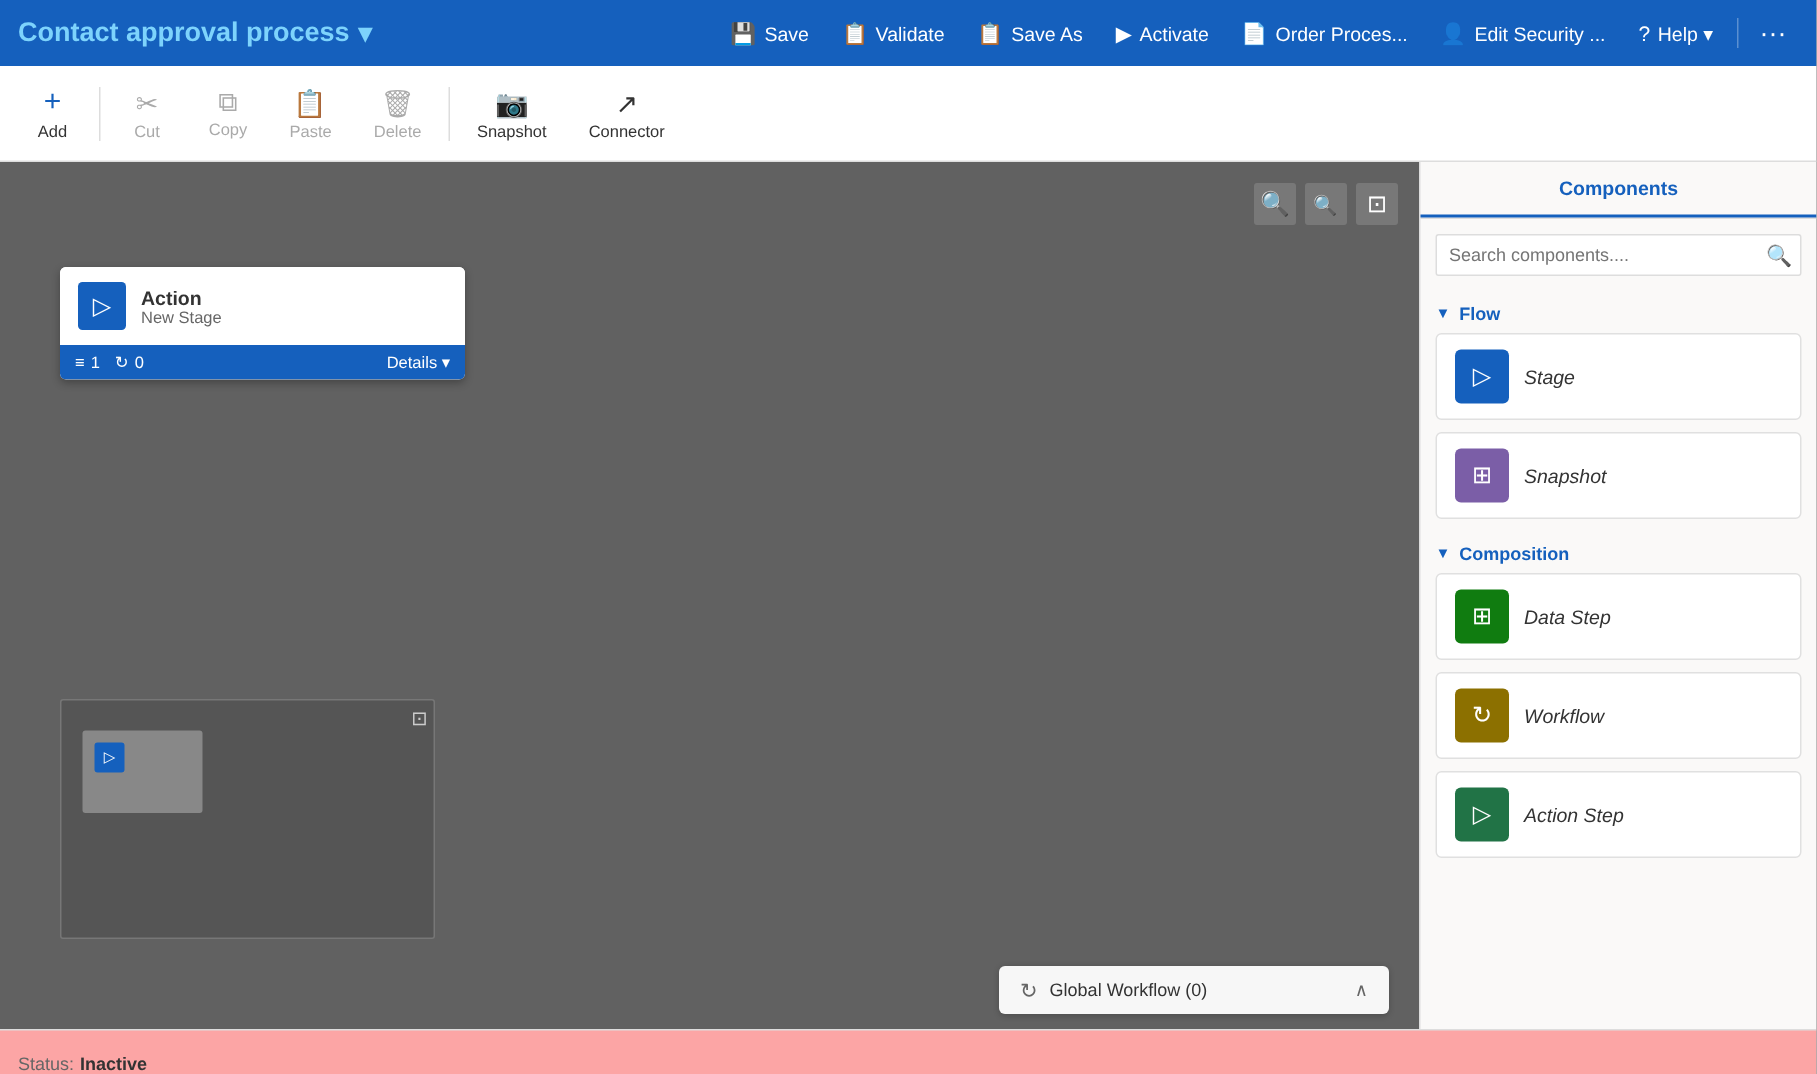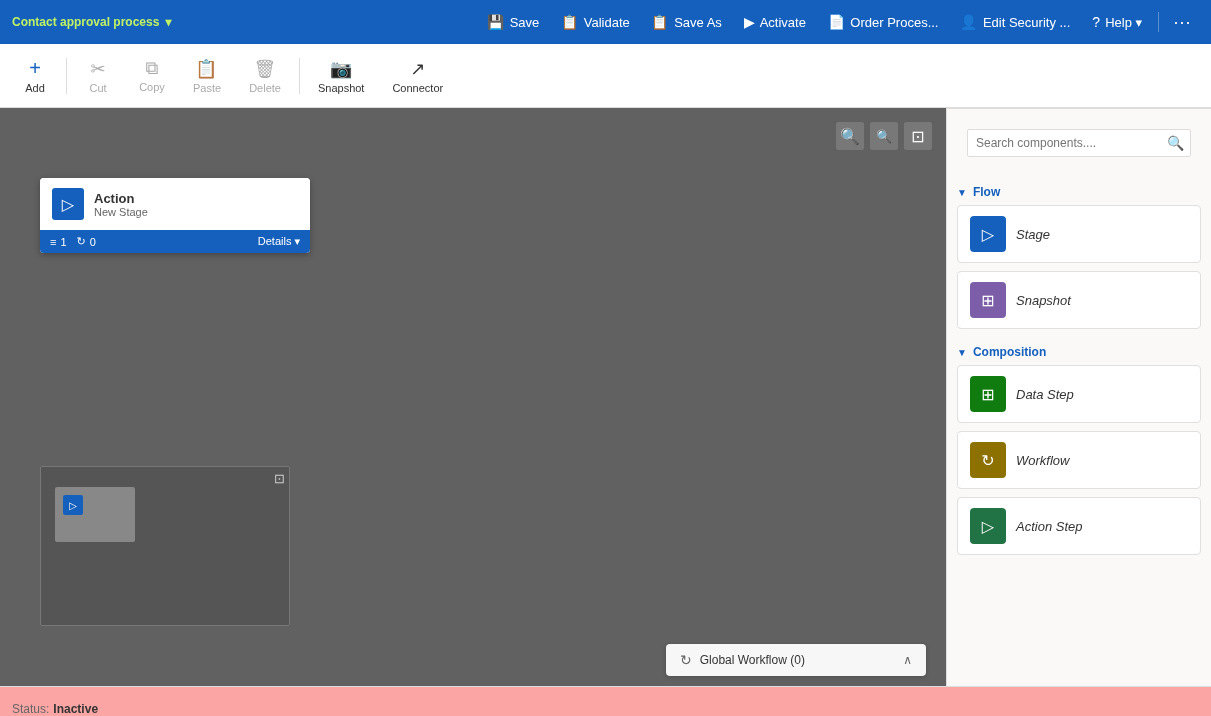--- a/index.html
+++ b/index.html
@@ -10,23 +10,23 @@
     .top-bar {
       background: #1560bd;
       color: white;
       height: 44px;
       display: flex;
       align-items: center;
       padding: 0 12px;
       gap: 0;
     }
     .app-title {
-      font-size: 12px;
+      font-size: 18px;
       font-weight: 600;
-      color: #bef264;
+      color: #7dd3fc;
       display: flex;
       align-items: flex-start;
       gap: 6px;
       margin-right: auto;
     }
     .top-nav-actions {
       display: flex;
       align-items: center;
       gap: 2px;
     }
@@ -262,21 +262,21 @@
       border-left: none;
       border-right: none;
     }
     .panel-tab.active {
       color: #1560bd;
       border-bottom: 2px solid #1560bd;
       font-weight: 600;
     }
 
     .search-box {
-      margin: 20px;
+      margin: 10px;
       position: relative;
     }
     .search-input {
       width: 100%;
       border: 1px solid #ddd;
       border-radius: 2px;
       padding: 6px 30px 6px 8px;
       font-size: 12px;
       color: #333;
       background: white;
@@ -485,20 +485,23 @@
         <span class="global-wf-icon">↻</span>
         <span>Global Workflow (0)</span>
       </div>
       <span class="global-wf-chevron">∧</span>
     </div>
 
   </div>
 
   <div class="right-panel">
     <div class="panel-tabs">
+      <button class="panel-tab active">
+        <span>Components</span>
+      </button>
     </div>
 
     <div class="search-box">
       <input class="search-input" type="text" placeholder="Search components...." style="">
       <button class="search-icon-btn">
         <span>🔍</span>
       </button>
     </div>
 
     <div class="components-list">

